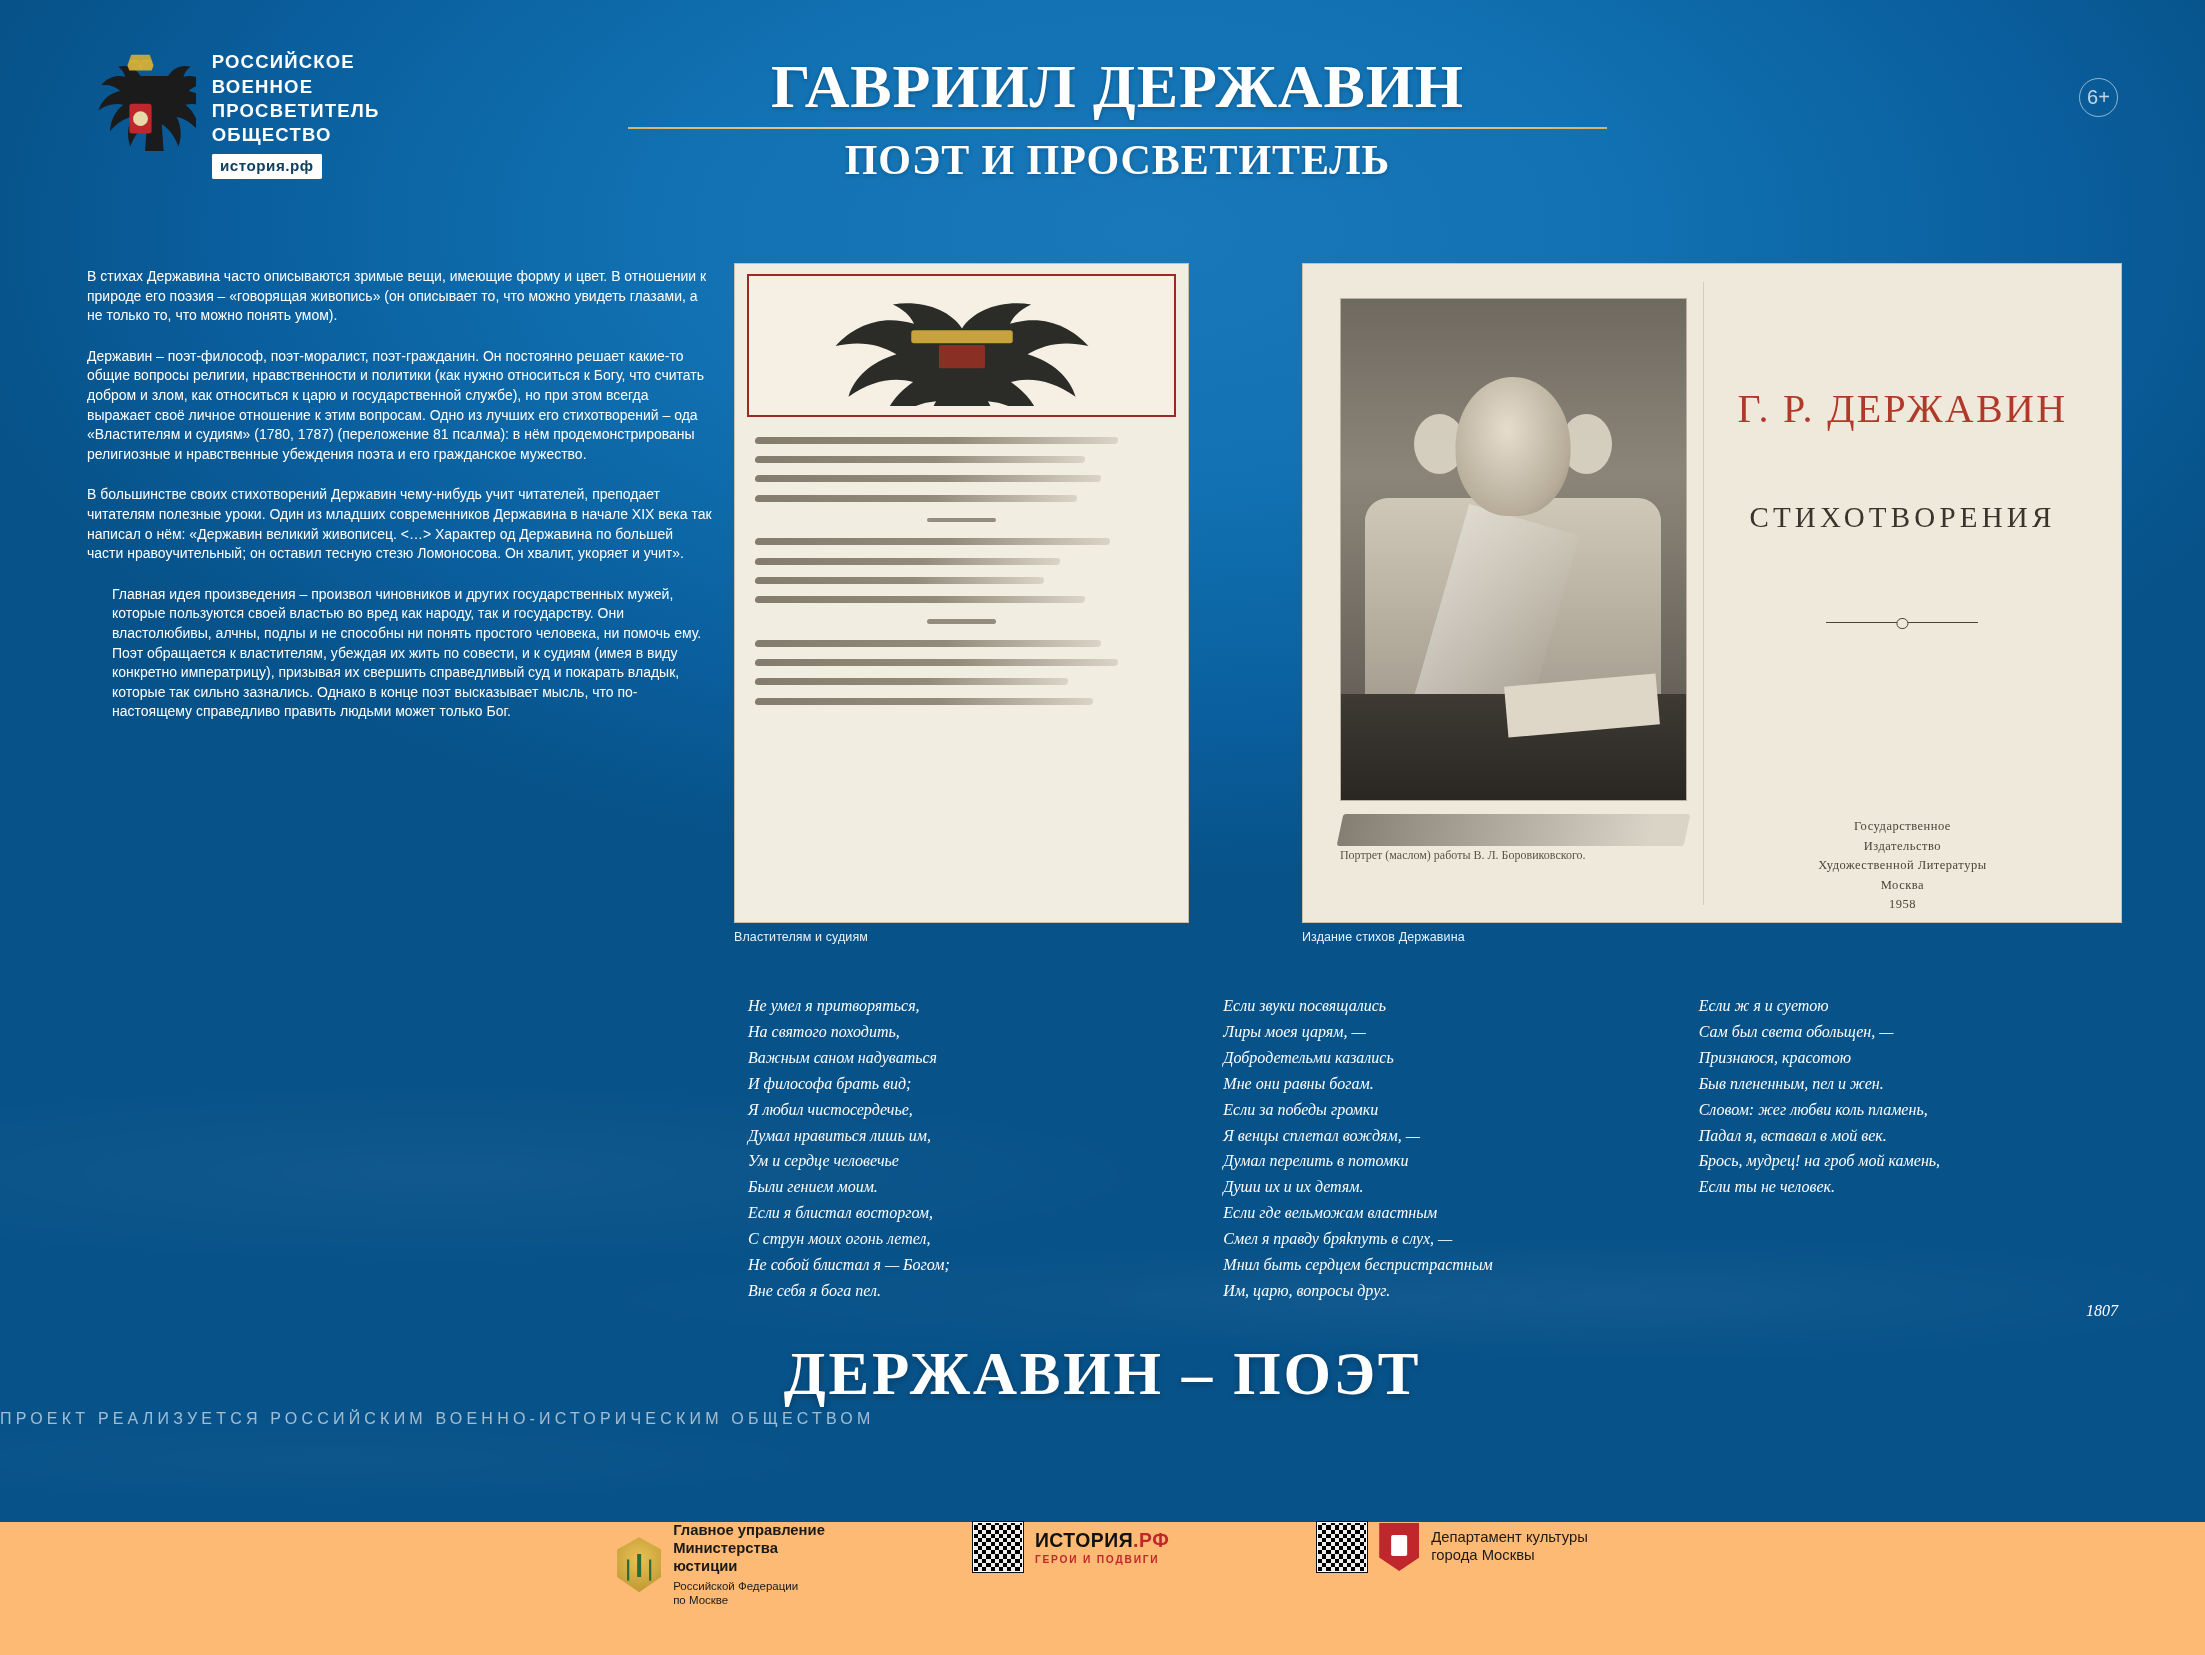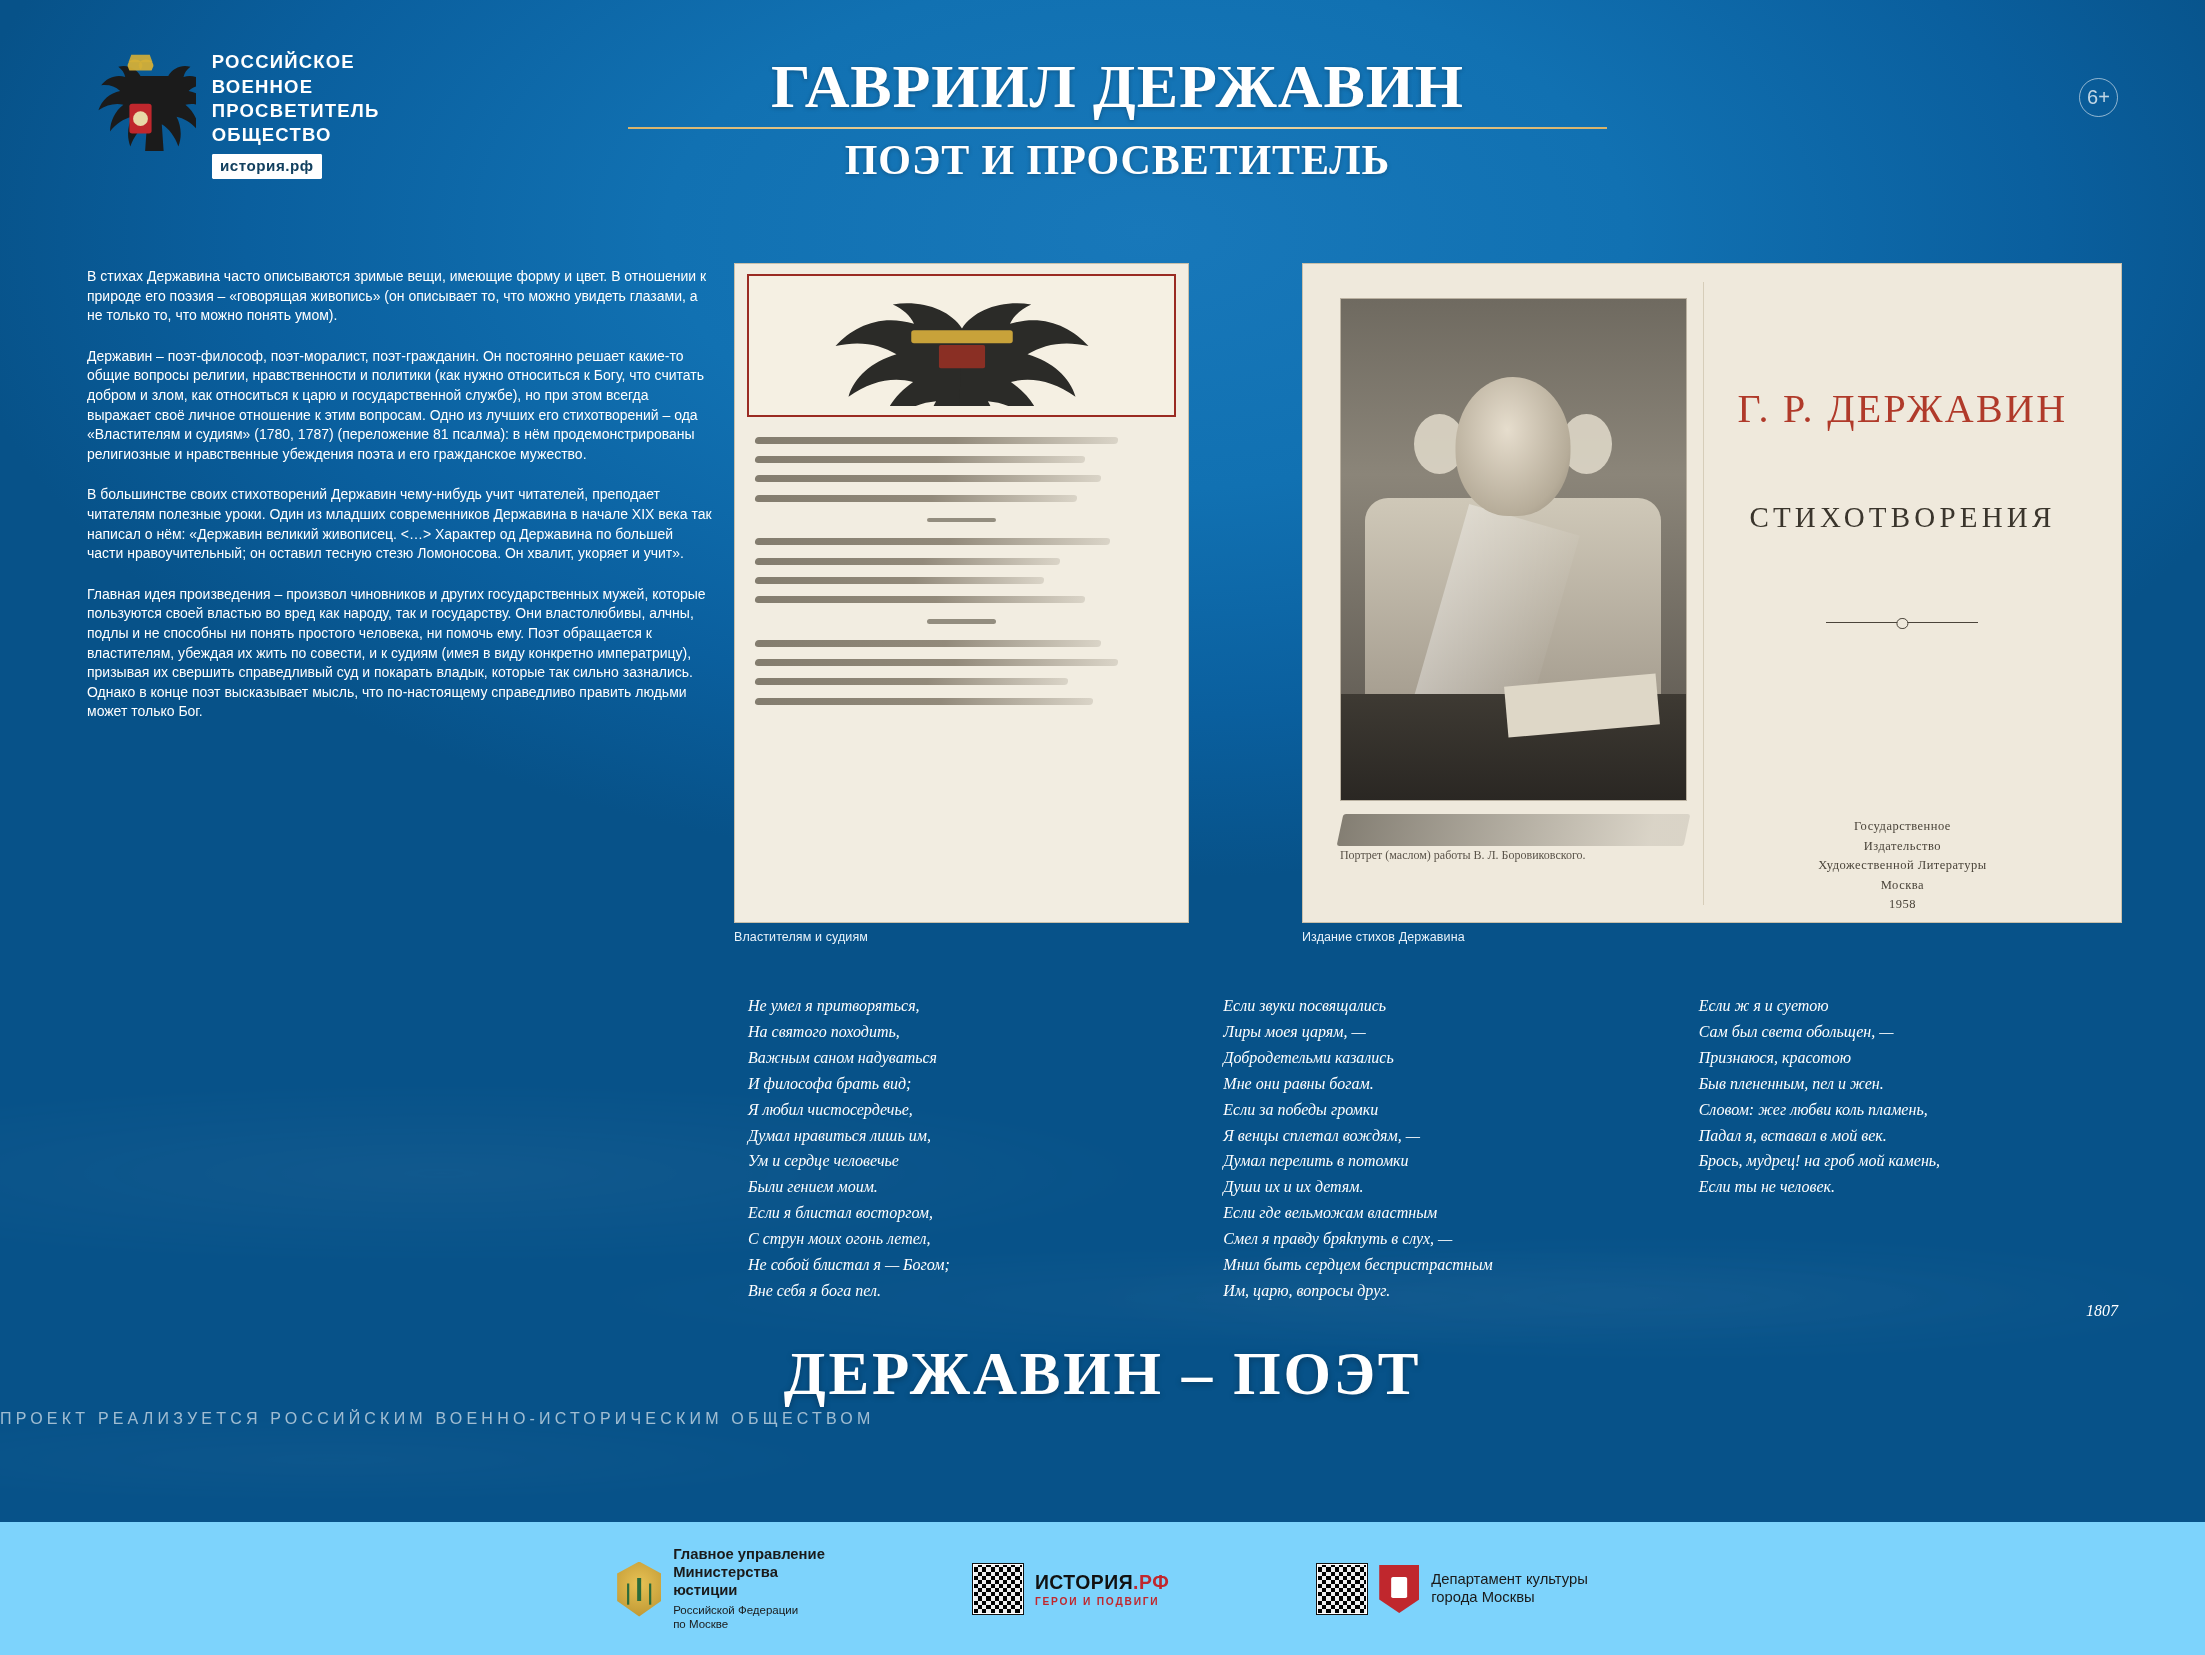--- a/index.html
+++ b/index.html
@@ -111,21 +111,21 @@
   
   #left-col {
     position: absolute;
     left: 87px; top: 267px;
     width: 626px;
     color: #ffffff;
     font-size: 14px;
     line-height: 1.40;
   }
   #left-col p { margin-bottom: 21px; }
-  #left-col p:last-child { margin-bottom: 0; }
+  #left-col p:last-child { margin-bottom: 0; margin-left: 25px; }
 
   
   .figure { position: absolute; }
   #fig1 { left: 734px; top: 263px; width: 455px; }
   #fig2 { left: 1302px; top: 263px; width: 820px; }
   .fig-frame {
     background: #f2ede1;
     border: 0.9px solid #c9c0ab;
     overflow: hidden;
     position: relative;
@@ -300,23 +300,23 @@
     left: 0; right: 0; top: 1410px;
     text-align: left;
     color: rgba(255,255,255,.62);
     font-size: 16px;
     letter-spacing: 4.2px;
   }
   #footer-bar {
     position: absolute;
     left: 0; right: 0; bottom: 0;
     height: 134px;
-    background: #7dd3fc;
+    background: #fdba74;
     display: flex;
-    align-items: center;
+    align-items: flex-start;
     justify-content: center;
     gap: 148px;
   }
   .f-logo { display: flex; align-items: center; gap: 12px; }
   .f-text { color: #1a1a1a; }
   .f-text .t1 { font-size: 14.8px; font-weight: bold; line-height: 1.2; }
   .f-text .t2 { font-size: 11.5px; line-height: 1.25; margin-top: 3.7px; }
   .qr {
     width: 50px; height: 50px;
     background:

